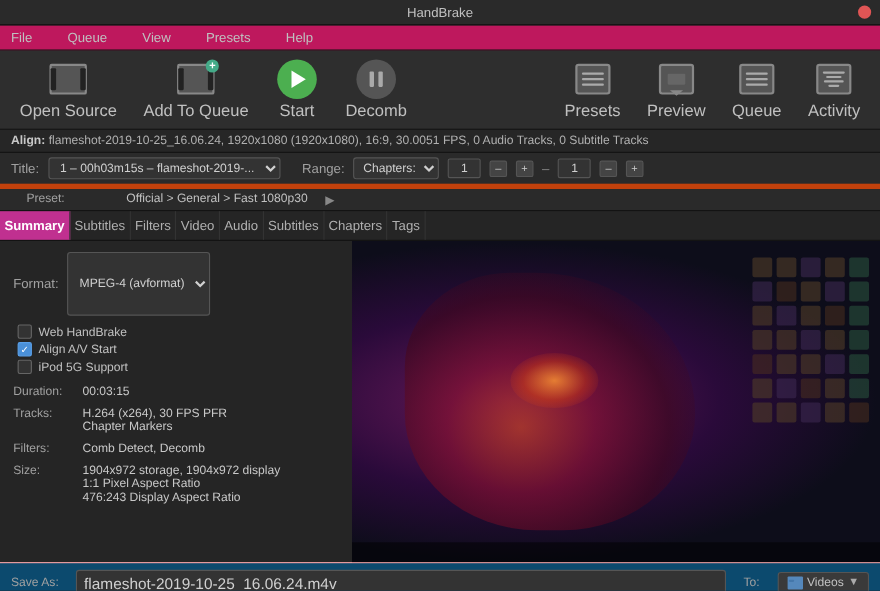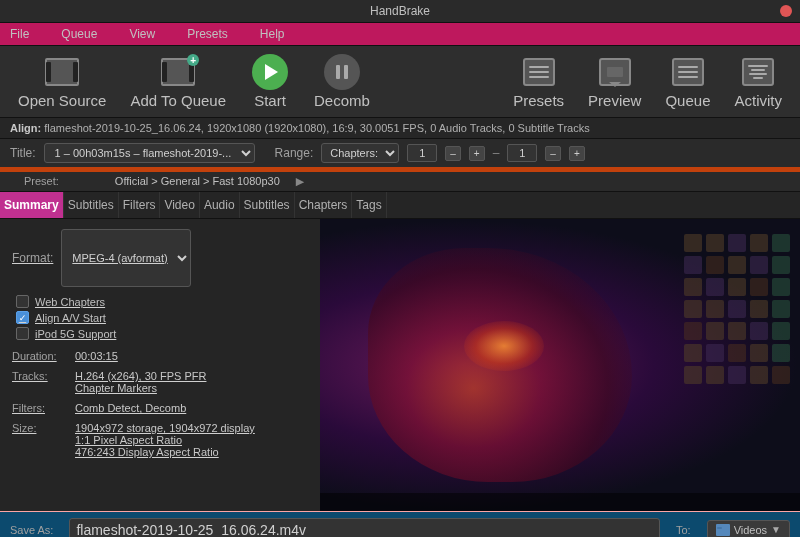--- a/index.html
+++ b/index.html
@@ -219,21 +219,20 @@
     .main-content {
       display: flex;
       background: #252525;
       height: calc(537px - 28px - 28px - 45px - 26px - 26px - 28px - 28px - 36px);
     }
     
     .left-panel {
       flex: 0 0 320px;
       padding: 10px 12px;
       overflow-y: auto;
-      text-decoration: underline;
     }
     
     .format-row {
       display: flex;
       align-items: center;
       gap: 8px;
       margin-bottom: 8px;
     }
     .format-row label { color: #a0a0a0; }
     .format-select {
@@ -523,21 +522,21 @@
     <div class="format-row">
       <label>Format:</label>
       <select class="format-select">
         <option>MPEG-4 (avformat)</option>
       </select>
     </div>
 
     <div class="checkbox-group">
       <div class="checkbox-item">
         <div class="cb"></div>
-        <span>Web Chapters</span>
+        <span>Web HandBrake</span>
       </div>
       <div class="checkbox-item">
         <div class="cb checked"></div>
         <span>Align A/V Start</span>
       </div>
       <div class="checkbox-item">
         <div class="cb"></div>
         <span>iPod 5G Support</span>
       </div>
     </div>

